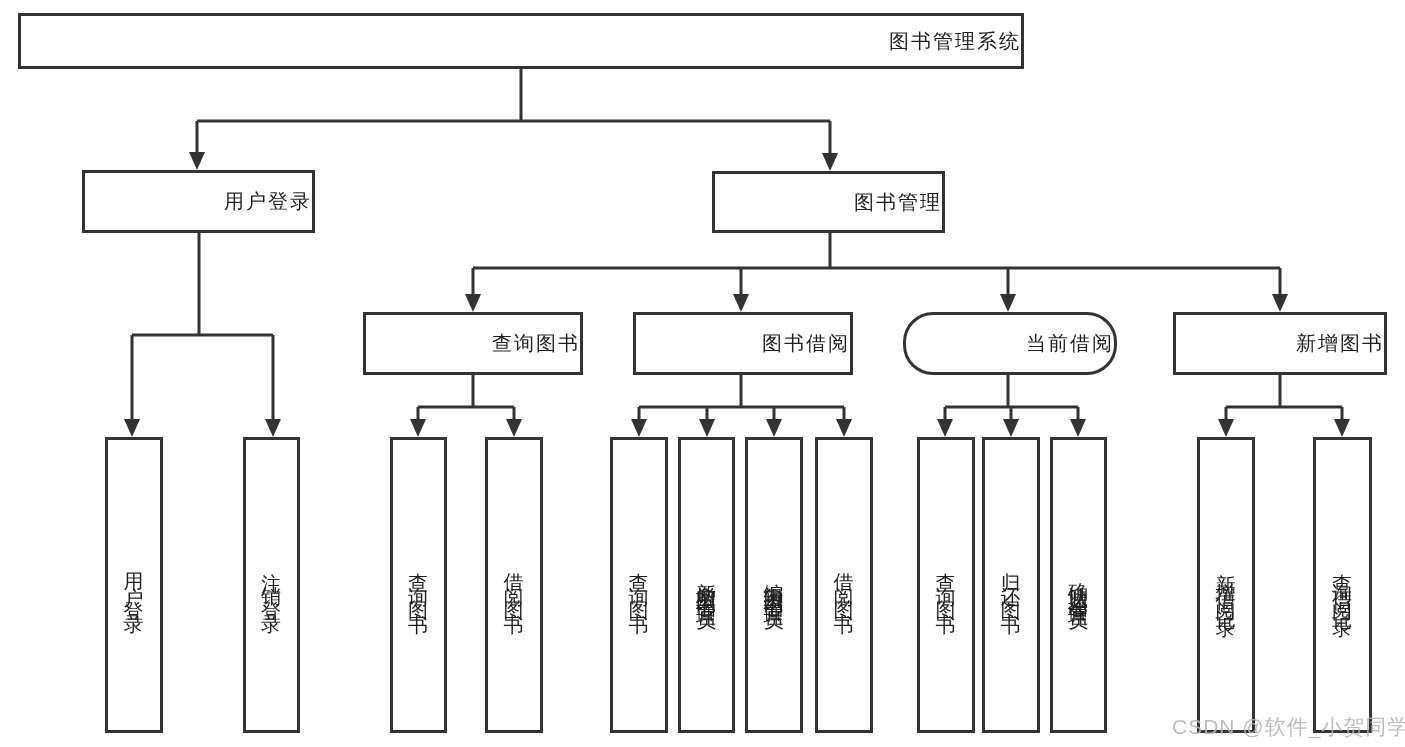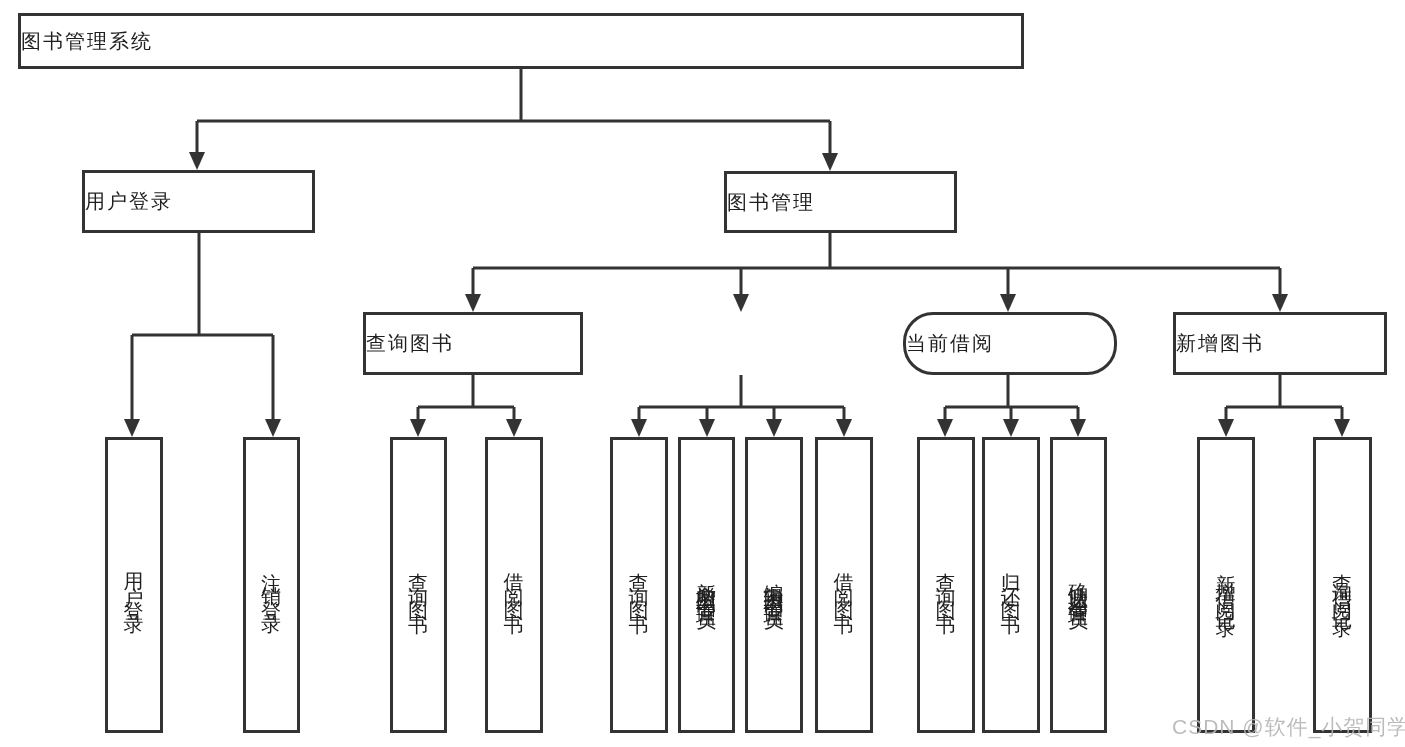--- a/index.html
+++ b/index.html
@@ -4,21 +4,21 @@
 <style>
   html,body { margin:0; padding:0; background:#fff; }
   #canvas {
     position:relative; width:1405px; height:747px; background:#ffffff;
     font-family:"Liberation Sans","DejaVu Sans",sans-serif; overflow:hidden;
   }
   #wires { position:absolute; left:0; top:0; z-index:1; pointer-events:none; }
   .hbox {
     position:absolute; z-index:2; box-sizing:border-box;
     background:#fff; border:3px solid #333;
-    display:flex; align-items:center; justify-content:flex-start;
+    display:flex; align-items:center; justify-content:flex-end;
     font-size:20px; color:#1f1f1f; letter-spacing:2px; white-space:nowrap;
   }
   .vbox {
     position:absolute; z-index:2; box-sizing:border-box;
     top:437px; height:296px;
     background:#fff; border:3px solid #333;
     display:flex; align-items:center; justify-content:center;
   }
   .vtext {
     writing-mode:vertical-rl; text-orientation:mixed;
@@ -67,26 +67,29 @@
     </g>
   </svg>
 
   <div class="hbox" style="left:18px; top:13px; width:1006px; height:56px;">
     <span>图书管理系统</span>
   </div>
 
   <div class="hbox" style="left:82px; top:170px; width:233px; height:63px;">
     <span>用户登录</span>
   </div>
-  <div class="hbox" style="left:712px; top:171px; width:233px; height:62px;margin-left:12px;">
+  <div class="hbox" style="left:712px; top:171px; width:233px; height:62px;">
     <span>图书管理</span>
   </div>
 
   <div class="hbox" style="left:363px; top:312px; width:220px; height:63px;">
     <span>查询图书</span>
+  </div>
+  <div class="hbox" style="left:633px; top:312px; width:220px; height:63px;">
+    <span>图书借阅</span>
   </div>
   <div class="hbox" style="left:903px; top:312px; width:214px; height:63px;border-radius:30px;">
     <span>当前借阅</span>
   </div>
   <div class="hbox" style="left:1173px; top:312px; width:214px; height:63px;">
     <span>新增图书</span>
   </div>
 
   <div class="vbox" style="left:105px; width:58px;">
     <span class="vtext" style="letter-spacing: 14px;">用户登录</span>

